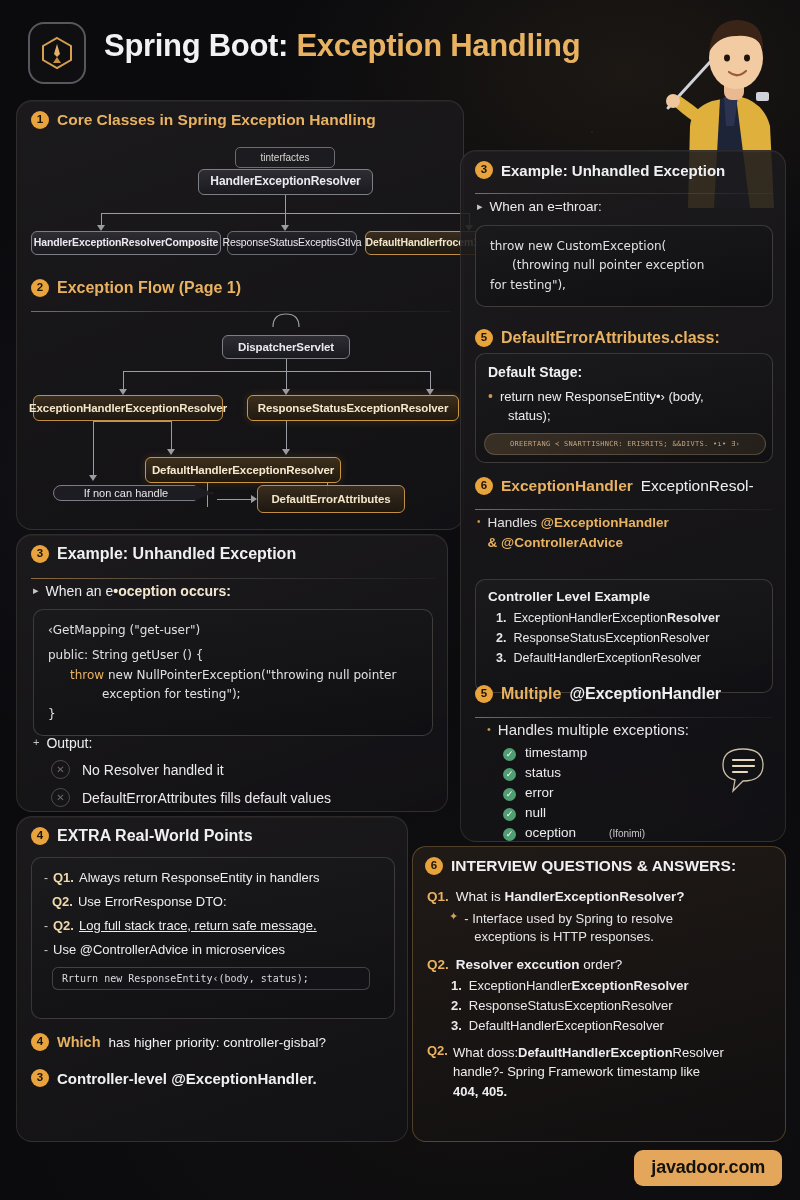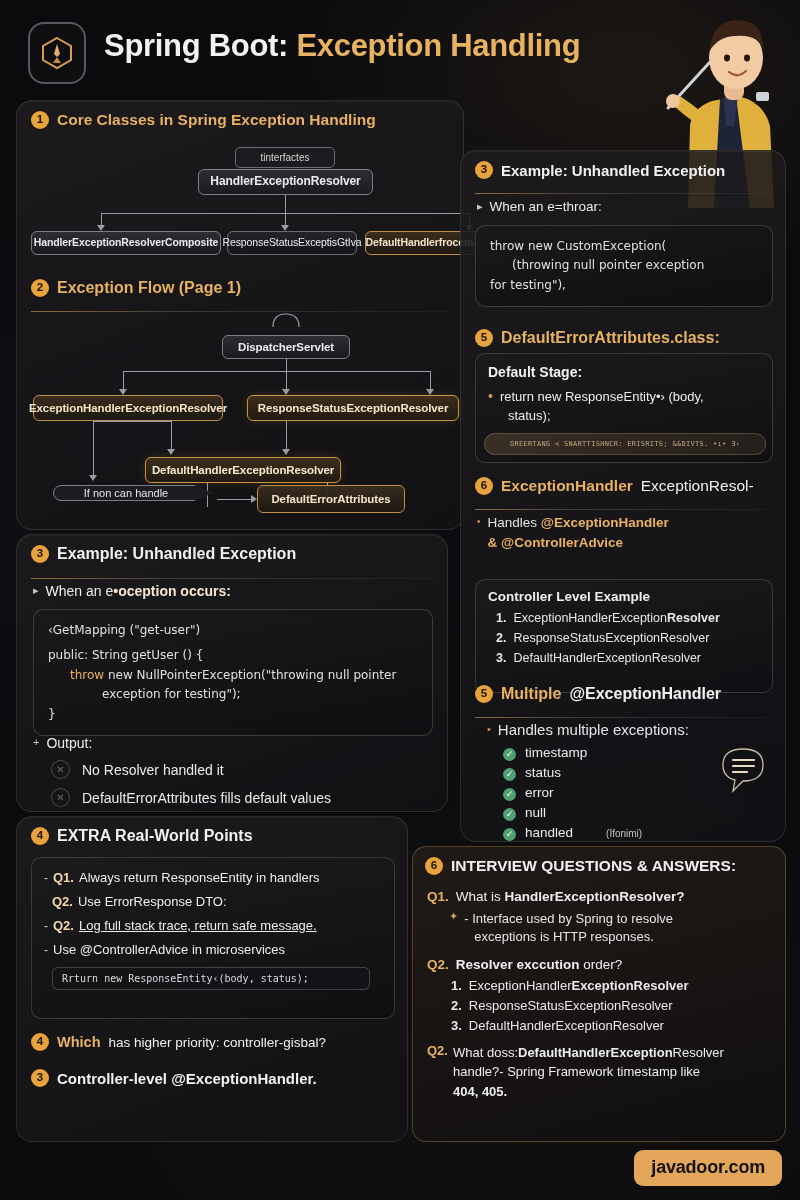--- a/index.html
+++ b/index.html
@@ -459,21 +459,21 @@
       <div style="display:flex;gap:9px;margin-bottom:4px;">
         <span class="chk">✓</span>
         <span style="font-size:13.5px;color:#edebee;">error</span>
       </div>
       <div style="display:flex;gap:9px;margin-bottom:4px;">
         <span class="chk">✓</span>
         <span style="font-size:13.5px;color:#edebee;">null</span>
       </div>
       <div style="display:flex;gap:9px;align-items:baseline;">
         <span class="chk">✓</span>
-        <span style="font-size:13.5px;color:#edebee;">handled</span>
+        <span style="font-size:13.5px;color:#edebee;">oception</span>
         <span style="font-size:10px;color:#c8c5c8;padding-left:24px;">(Ifonimi)</span>
       </div>
     </div>
 
     <svg style="position:absolute; right:14px; top:592px;" width="56" height="56">
       <path d="M8 22 Q8 6 28 6 Q48 6 48 22 Q48 38 28 38 L18 48 L20 37 Q8 34 8 22 Z" fill="none" stroke="#cbbfa8" stroke-width="1.3"></path>
       <line x1="18" y1="17" x2="39" y2="17" stroke="#e6d9bd" stroke-width="2.2" stroke-linecap="round"></line>
       <line x1="18" y1="23" x2="39" y2="23" stroke="#e6d9bd" stroke-width="2.2" stroke-linecap="round"></line>
       <line x1="18" y1="29" x2="32" y2="29" stroke="#e6d9bd" stroke-width="2.2" stroke-linecap="round"></line>
     </svg>

